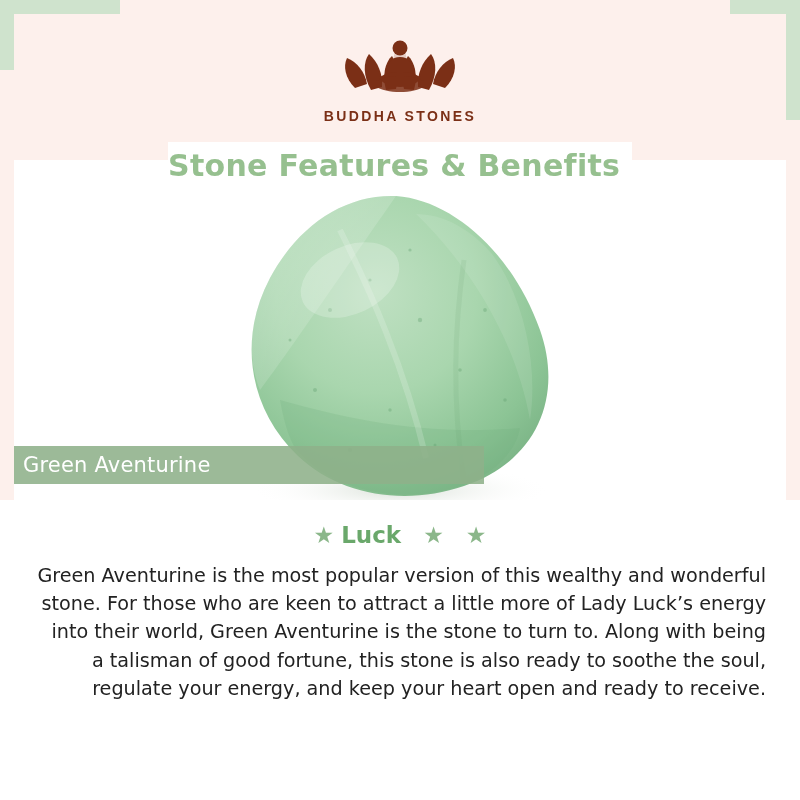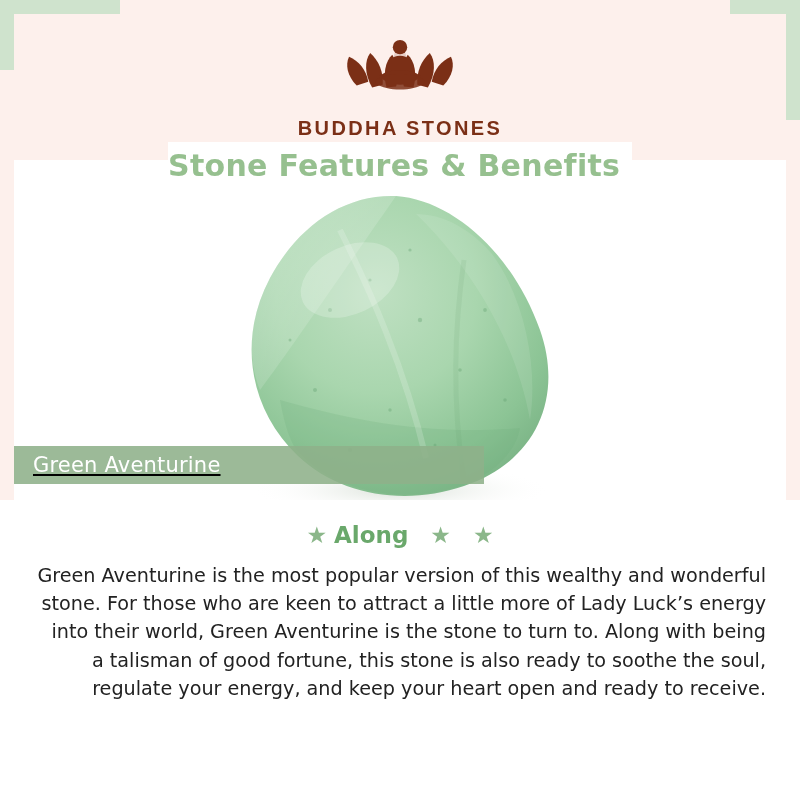--- a/index.html
+++ b/index.html
@@ -49,22 +49,22 @@
     z-index: 3;
     display: flex;
     flex-direction: column;
     align-items: center;
     justify-content: flex-start;
     padding-top: 26px;
     box-sizing: border-box;
   }
   .logo-mark { width: 130px; height: 78px; display:block; }
   .brand-name {
-    margin-top: 16px;
-    font-size: 20px;
+    margin-top: 4px;
+    font-size: 14px;
     letter-spacing: 2.4px;
     color: #7b2f16;
     font-weight: 700;
     font-family: "Liberation Sans", sans-serif;
   }
 
   
   .title-wrap {
     position: absolute;
     left: 168px;
@@ -111,23 +111,22 @@
   .label-bar {
     position: absolute;
     left: 14px;
     top: 446px;
     width: 470px;
     height: 38px;
     background: rgba(142,176,138,0.88);
     z-index: 7;
     display: flex;
     align-items: center;
-    padding-left: 19px;
+    padding-left: 9px;
     box-sizing: border-box;
-    text-decoration: underline;
   }
   .label-bar span {
     color: #ffffff;
     font-size: 21px;
     font-family: "DejaVu Sans", sans-serif;
     letter-spacing: 0.2px;
   }
 
   
   .content {
@@ -268,21 +267,21 @@
   </div>
 
   <div class="label-bar">
     <span>Green Aventurine</span>
   </div>
 
   <div class="content">
     <div class="keywords">
       <div class="keyword">
         <span class="star">★</span>
-        <span class="keyword-label">Along</span>
+        <span class="keyword-label">Luck</span>
       </div>
       <div class="keyword">
         <span class="star">★</span>
       </div>
       <div class="keyword">
         <span class="star">★</span>
       </div>
     </div>
     <p class="body-text">Green Aventurine is the most popular version of this wealthy and wonderful stone. For those who are keen to attract a little more of Lady Luck’s energy into their world, Green Aventurine is the stone to turn to. Along with being a talisman of good fortune, this stone is also ready to soothe the soul, regulate your energy, and keep your heart open and ready to receive.</p>
   </div>

